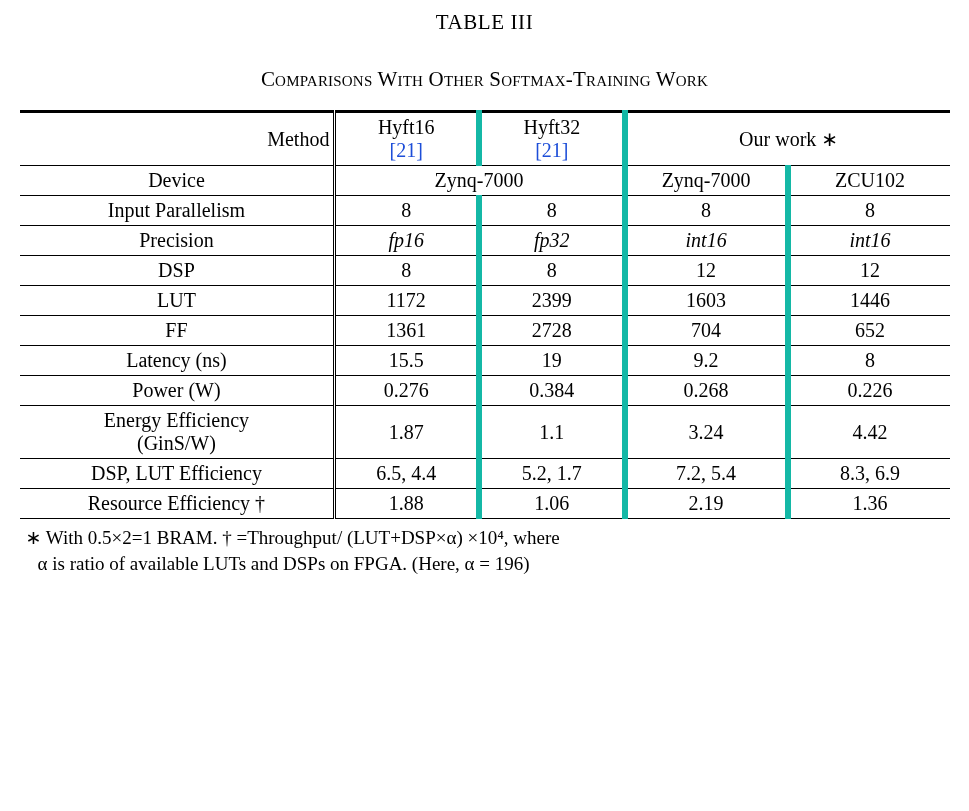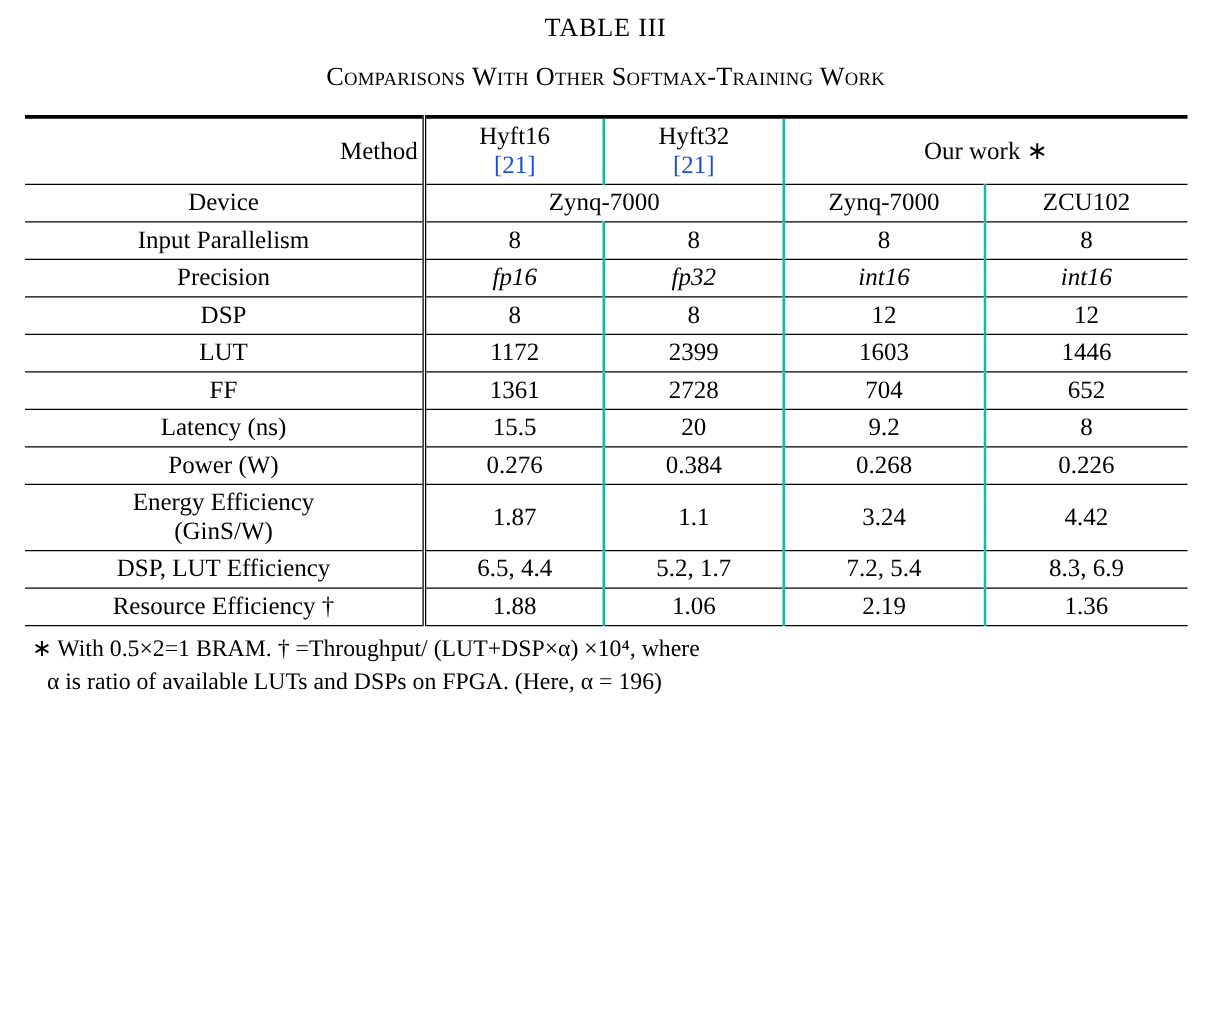--- a/index.html
+++ b/index.html
@@ -22,21 +22,21 @@
     padding: 8px 14px 0 14px;
   }
   .caption-block {
     text-align: center;
     margin: 0 auto;
   }
   .table-number {
     font-size: 21px;
     letter-spacing: 0.6px;
     margin-top: 2px;
-    margin-bottom: 14px;
+    margin-bottom: 32px;
   }
   .table-title {
     font-size: 21px;
     letter-spacing: 0.2px;
     margin-bottom: 18px;
     font-variant: small-caps;
   }
   table.main {
     border-collapse: collapse;
     width: 930px;
@@ -58,21 +58,21 @@
     padding-bottom: 6px;
   }
   .lastrow td {
     border-bottom: 3px solid #000;
   }
   
   .dbl-right {
     border-right: 3px double #000;
   }
   .vsep {
-    border-right: 2px solid #14b8a6;
+    border-right: 6px solid #14b8a6;
   }
   .cite {
     color: #1d4ed8;
   }
   .two-line {
     line-height: 1.1;
   }
   .ital {
     font-style: italic;
   }
@@ -160,21 +160,21 @@
         <td class="dbl-right">FF</td>
         <td class="vsep">1361</td>
         <td class="vsep">2728</td>
         <td class="vsep">704</td>
         <td>652</td>
       </tr>
 
       <tr>
         <td class="dbl-right">Latency (ns)</td>
         <td class="vsep">15.5</td>
-        <td class="vsep">20</td>
+        <td class="vsep">19</td>
         <td class="vsep">9.2</td>
         <td>8</td>
       </tr>
 
       <tr>
         <td class="dbl-right">Power (W)</td>
         <td class="vsep">0.276</td>
         <td class="vsep">0.384</td>
         <td class="vsep">0.268</td>
         <td>0.226</td>

